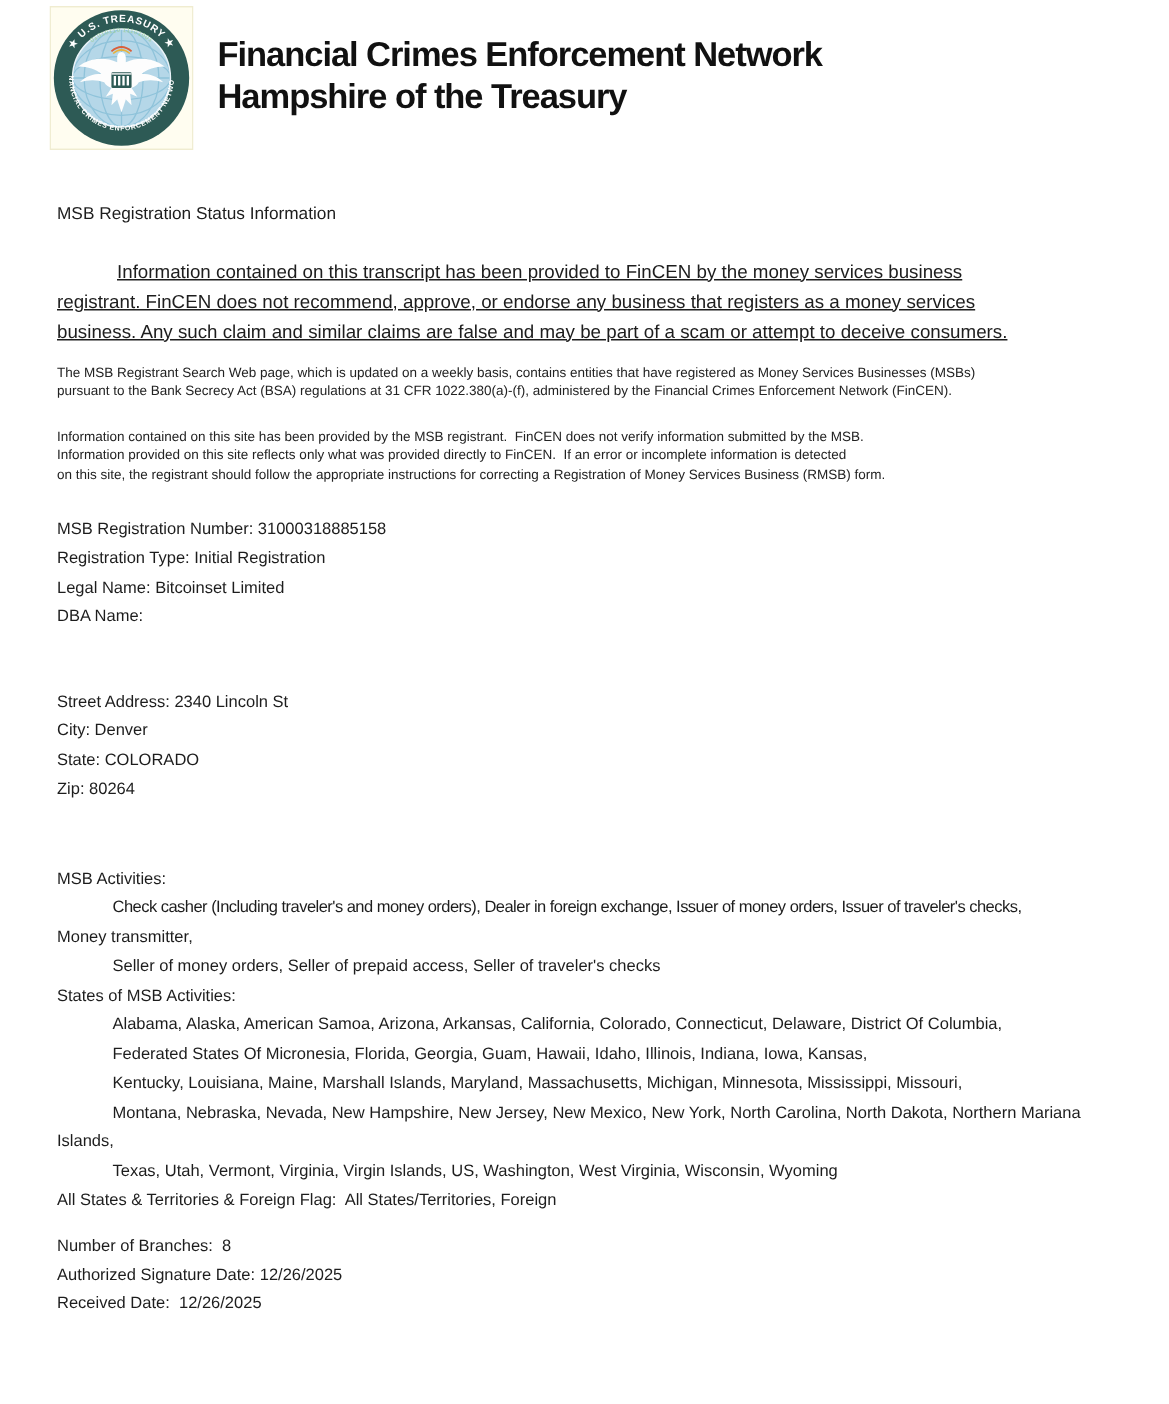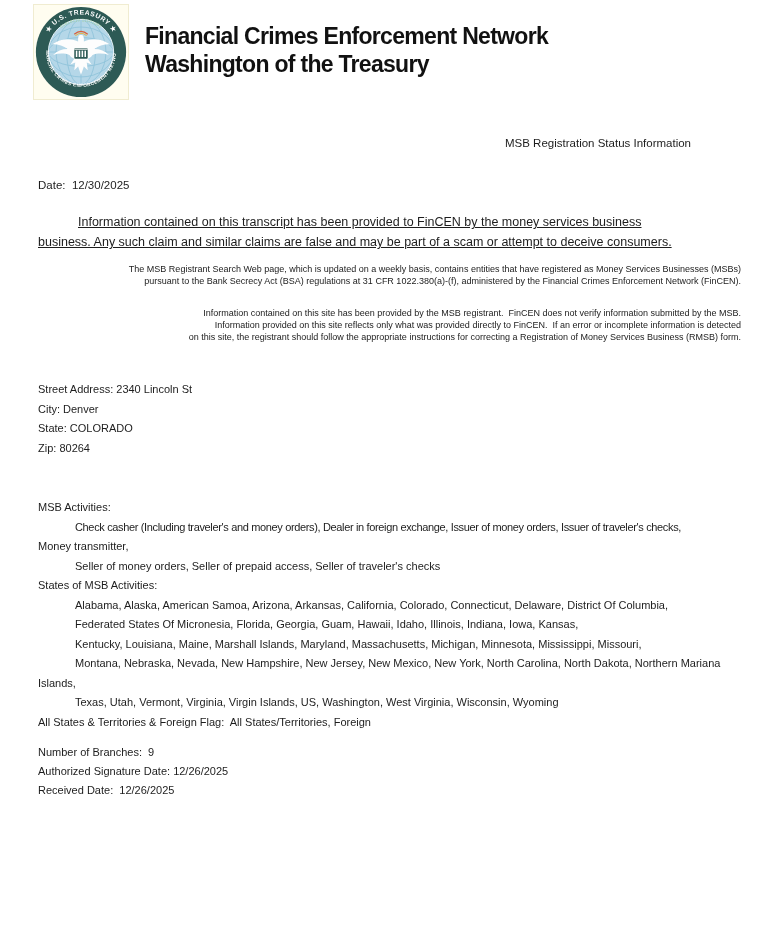--- a/index.html
+++ b/index.html
@@ -10,21 +10,21 @@
   
   .seal-wrap { position:absolute; left:33px; top:4px; width:96px; height:96px; }
   .org-block { position:absolute; left:145px; top:22px; }
   .org-line {
     font-size:23px; font-weight:bold; letter-spacing:-0.7px; line-height:28px;
     color:#111; white-space:pre;
   }
   
   .content { position:absolute; left:38px; top:134px; width:703px; }
   .line { font-size:11px; line-height:19.5px; white-space:pre; }
-  .centered { text-align:right; }
+  .centered { text-align:left; }
   .doc-title { font-size:11.5px; line-height:19.5px; padding-right:50px; white-space:pre; }
   .date-line { margin-top:22px; font-size:11.5px; }
   .para { margin-top:17px; }
   .pline { font-size:12.5px; line-height:20px; white-space:pre;text-decoration:underline; }
   .pline.first { padding-left:40px; }
   .notice { font-size:9px; line-height:12.3px; color:#222; }
   .notice .nline { white-space:pre; }
   .notice-1 { margin-top:11px; }
   .notice-2 { margin-top:19px; }
   .reg-block { margin-top:22px; }
@@ -84,46 +84,52 @@
         <text font-family="Liberation Sans, sans-serif" font-size="4.2" fill="#9ecf9b" letter-spacing="0.4">
           <textPath href="#arcBin" startOffset="50%" text-anchor="middle">01010110 11101001</textPath>
         </text>
         <text font-family="Liberation Sans, sans-serif" font-size="4.8" font-weight="bold" fill="#ffffff" letter-spacing="0.5">
           <textPath href="#arcBottom" startOffset="50%" text-anchor="middle">FINANCIAL CRIMES ENFORCEMENT NETWORK</textPath>
         </text>
       </svg>
     </div>
     <div class="org-block">
       <div class="org-line">Financial Crimes Enforcement Network</div>
-      <div class="org-line">Washington of the Treasury</div>
+      <div class="org-line">Hampshire of the Treasury</div>
     </div>
   </div>
 
   <div class="content">
 
     <div class="doc-title centered">MSB Registration Status Information</div>
 
-    <div class="line date-line">Date:  12/30/2025</div>
 
     <div class="para">
       <div class="pline first">Information contained on this transcript has been provided to FinCEN by the money services business</div>
+      <div class="pline">registrant. FinCEN does not recommend, approve, or endorse any business that registers as a money services</div>
       <div class="pline">business. Any such claim and similar claims are false and may be part of a scam or attempt to deceive consumers.</div>
     </div>
 
     <div class="notice notice-1 centered">
       <div class="nline">The MSB Registrant Search Web page, which is updated on a weekly basis, contains entities that have registered as Money Services Businesses (MSBs)</div>
       <div class="nline">pursuant to the Bank Secrecy Act (BSA) regulations at 31 CFR 1022.380(a)-(f), administered by the Financial Crimes Enforcement Network (FinCEN).</div>
     </div>
 
     <div class="notice notice-2 centered">
       <div class="nline">Information contained on this site has been provided by the MSB registrant.  FinCEN does not verify information submitted by the MSB.</div>
       <div class="nline">Information provided on this site reflects only what was provided directly to FinCEN.  If an error or incomplete information is detected</div>
       <div class="nline">on this site, the registrant should follow the appropriate instructions for correcting a Registration of Money Services Business (RMSB) form.</div>
     </div>
 
+    <div class="reg-block">
+      <div class="line">MSB Registration Number: 31000318885158</div>
+      <div class="line">Registration Type: Initial Registration</div>
+      <div class="line">Legal Name: Bitcoinset Limited</div>
+      <div class="line">DBA Name:</div>
+    </div>
 
     <div class="addr-block">
       <div class="line">Street Address: 2340 Lincoln St</div>
       <div class="line">City: Denver</div>
       <div class="line">State: COLORADO</div>
       <div class="line">Zip: 80264</div>
     </div>
 
     <div class="act-block">
       <div class="line">MSB Activities:</div>
@@ -137,19 +143,19 @@
       <div class="line ind">Alabama, Alaska, American Samoa, Arizona, Arkansas, California, Colorado, Connecticut, Delaware, District Of Columbia,</div>
       <div class="line ind">Federated States Of Micronesia, Florida, Georgia, Guam, Hawaii, Idaho, Illinois, Indiana, Iowa, Kansas,</div>
       <div class="line ind">Kentucky, Louisiana, Maine, Marshall Islands, Maryland, Massachusetts, Michigan, Minnesota, Mississippi, Missouri,</div>
       <div class="line ind">Montana, Nebraska, Nevada, New Hampshire, New Jersey, New Mexico, New York, North Carolina, North Dakota, Northern Mariana</div>
       <div class="line">Islands,</div>
       <div class="line ind">Texas, Utah, Vermont, Virginia, Virgin Islands, US, Washington, West Virginia, Wisconsin, Wyoming</div>
       <div class="line">All States &amp; Territories &amp; Foreign Flag:  All States/Territories, Foreign</div>
     </div>
 
     <div class="footer-block">
-      <div class="line">Number of Branches:  9</div>
+      <div class="line">Number of Branches:  8</div>
       <div class="line">Authorized Signature Date: 12/26/2025</div>
       <div class="line">Received Date:  12/26/2025</div>
     </div>
 
   </div>
 </div>
 
 </body></html>

